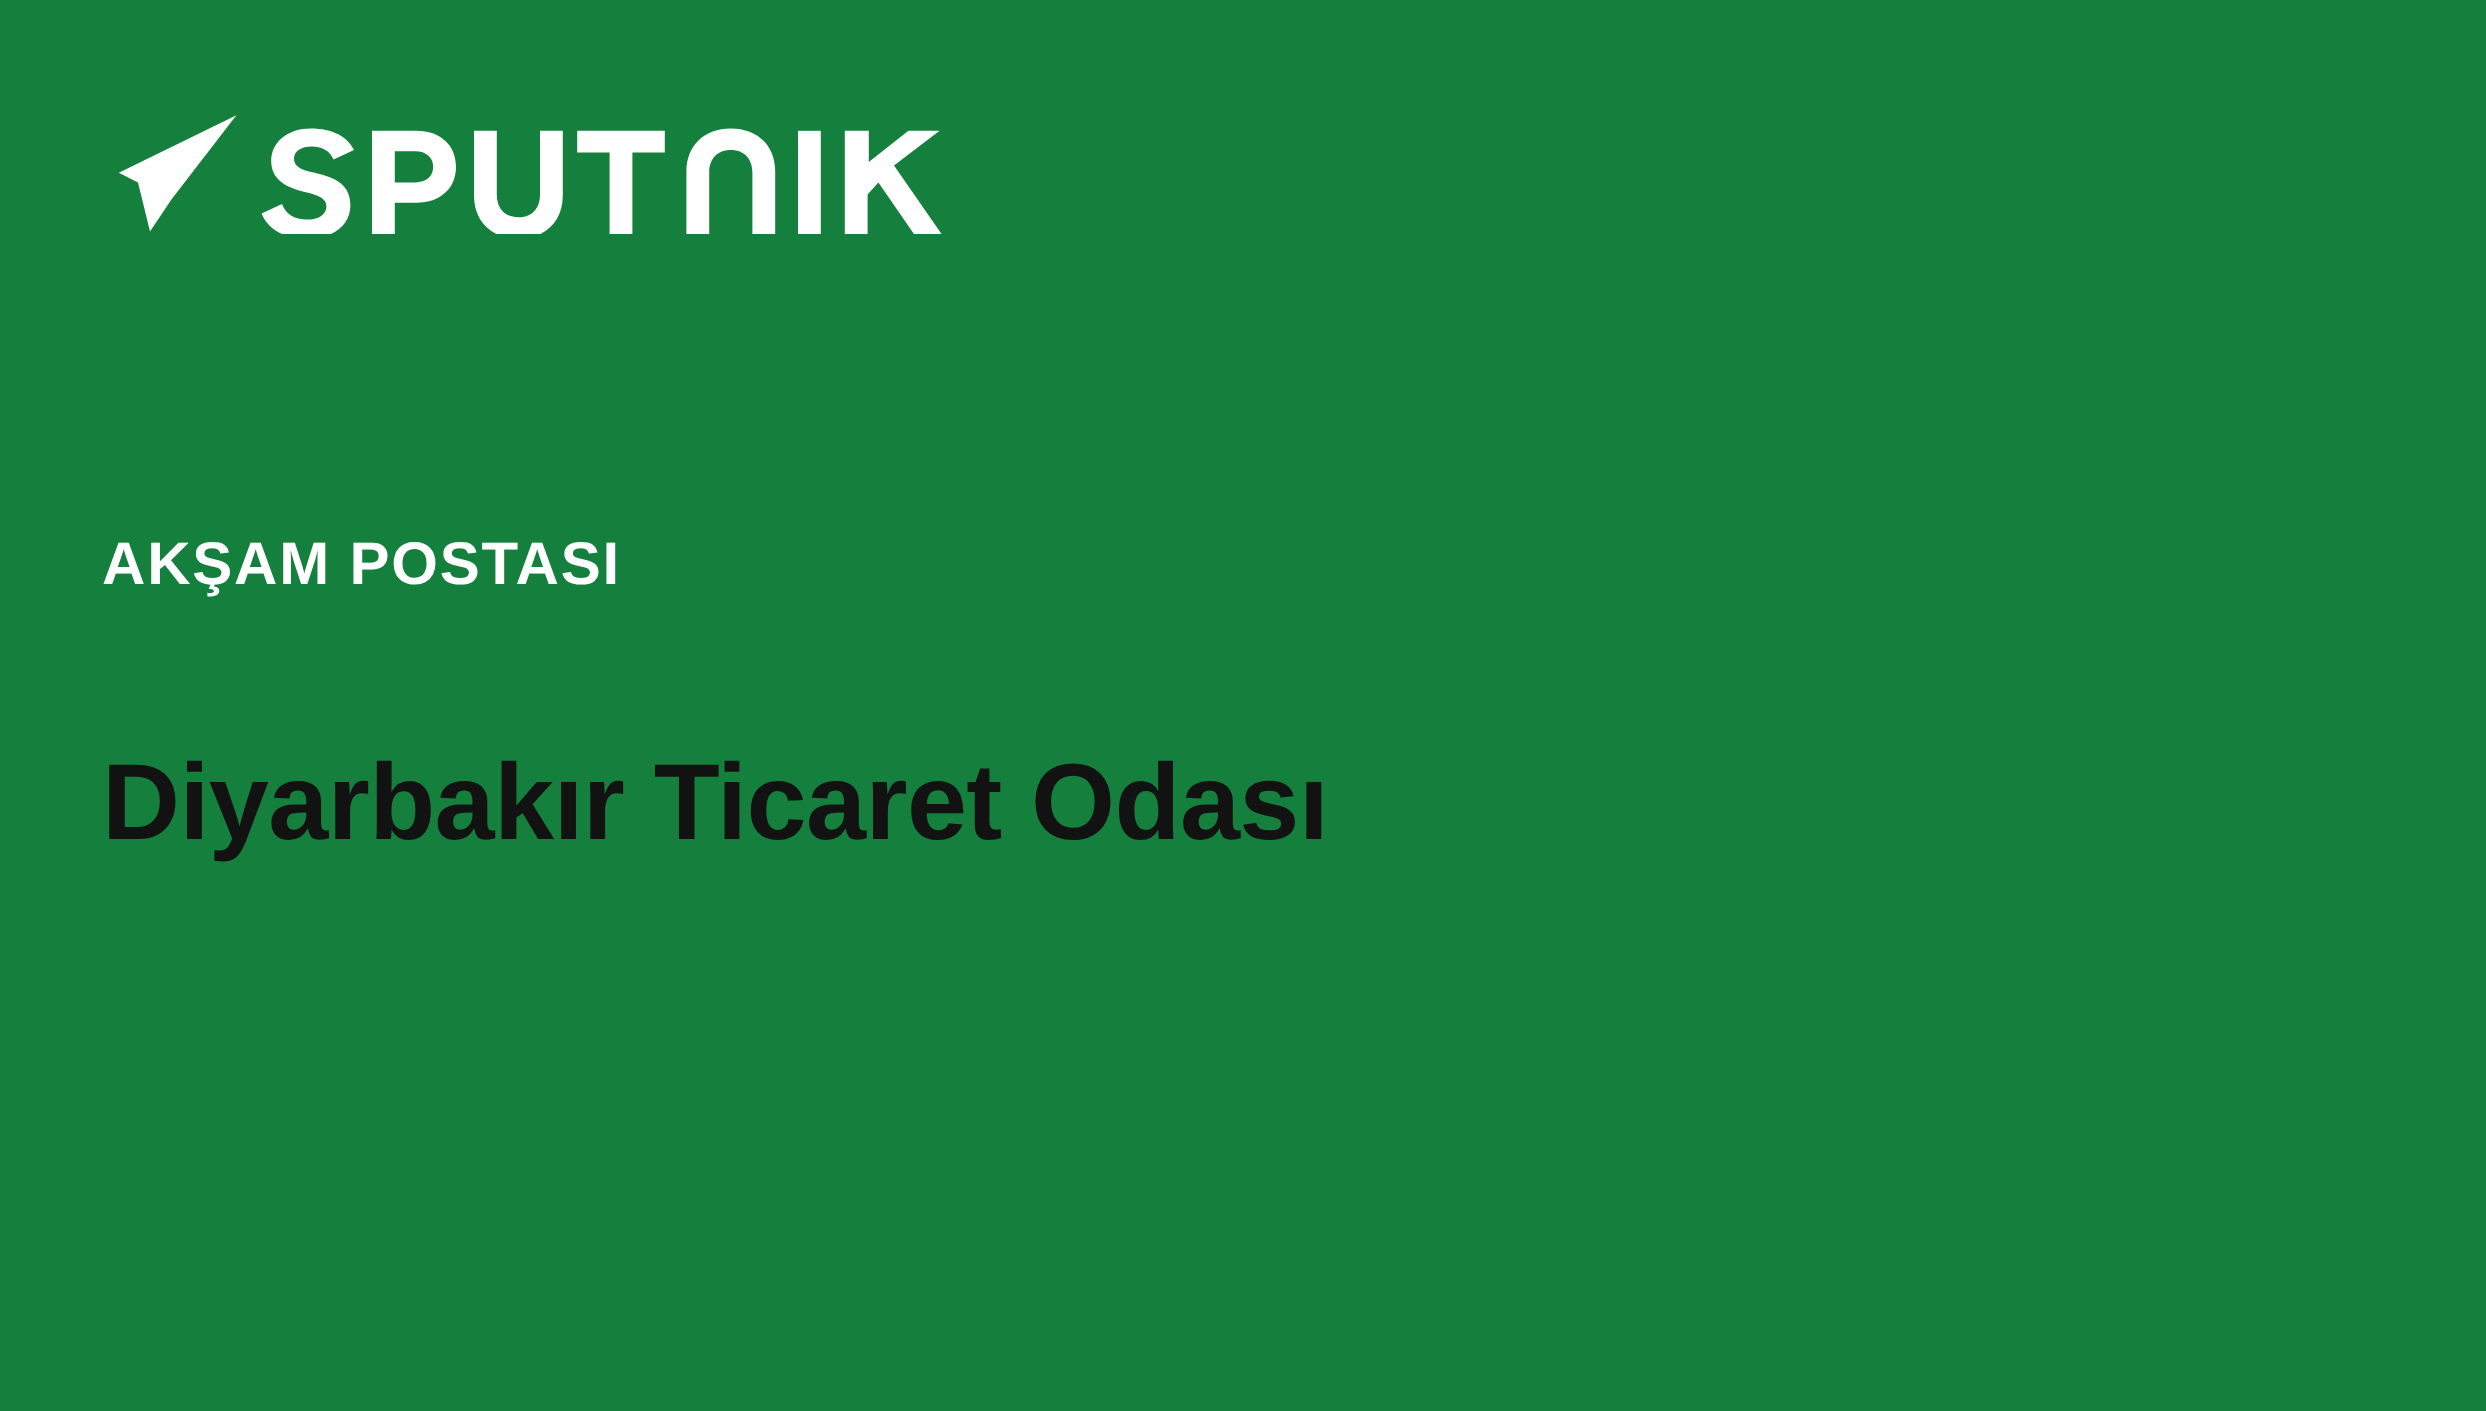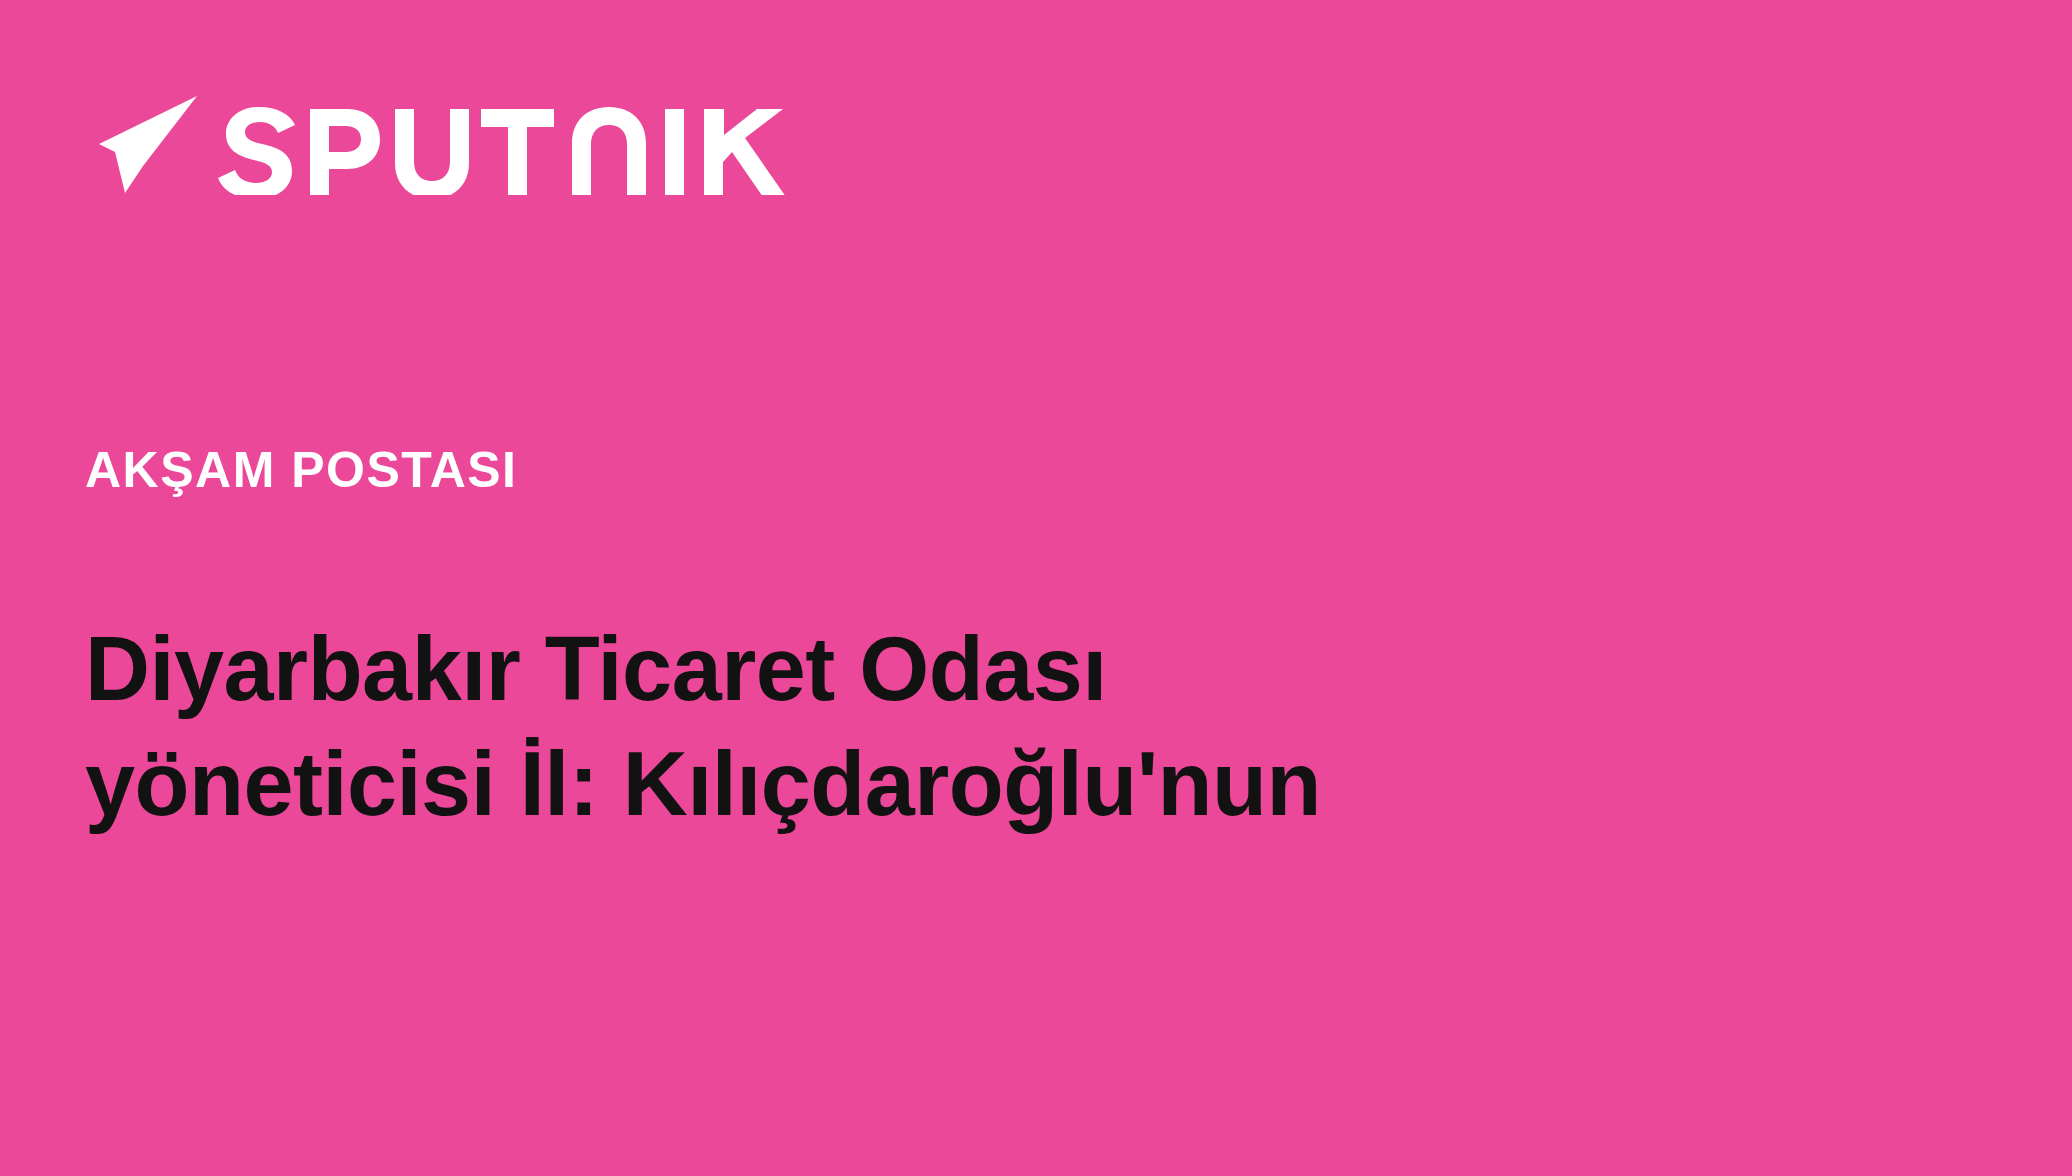--- a/index.html
+++ b/index.html
@@ -75,21 +75,21 @@
     font-family: "Liberation Sans", "DejaVu Sans", sans-serif;
   }
   #headline .hl-line {
     display: block;
     white-space: nowrap;
   }
 </style>
 </head>
 <body>
 
-<div id="card" style="background: #ec4899;">
+<div id="card" style="background: #15803d;">
 
   <div id="brand">
 
     <svg id="brand-mark" viewBox="0 0 118 105" aria-hidden="true">
       <polygon points="112,4 14,52 30,60 40,101 58,74 112,4" fill="#FFFFFF"></polygon>
     </svg>
 
     <svg id="brand-wordmark" viewBox="0 0 600 100" aria-hidden="true">
       <g fill="#FFFFFF">
 
@@ -108,16 +108,15 @@
         <path d="M489 14v88h19V67l9-10 31 45h23l-41-59 38-29h-26l-33 26V14h-20z"></path>
       </g>
     </svg>
 
   </div>
 
   <div id="kicker" style="color: rgb(255, 255, 255);">AKŞAM POSTASI</div>
 
   <h1 id="headline" style="color: rgb(18, 18, 18); margin-top: 42px;">
     <span class="hl-line">Diyarbakır Ticaret Odası</span>
-    <span class="hl-line">yöneticisi İl: Kılıçdaroğlu'nun</span>
   </h1>
 
 </div>
 
 </body></html>

